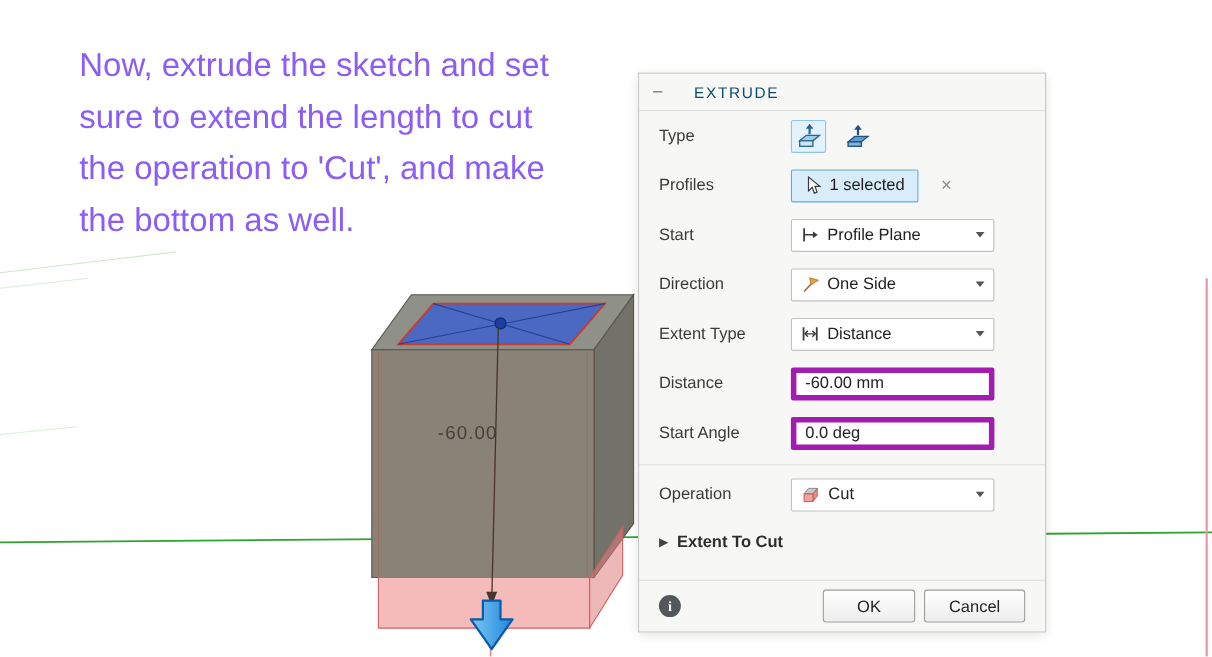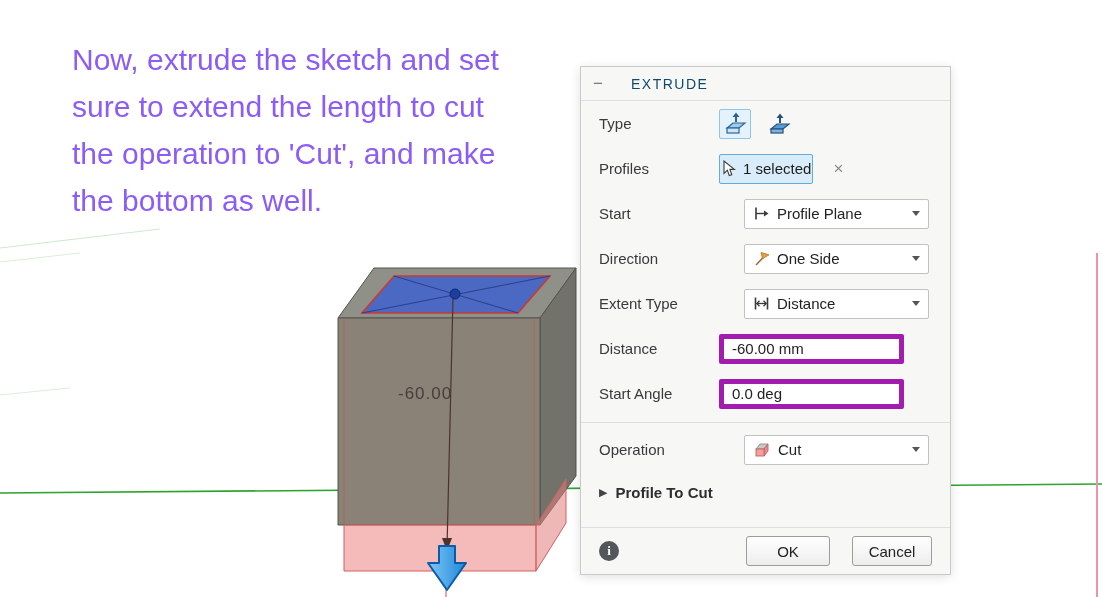--- a/index.html
+++ b/index.html
@@ -18,54 +18,54 @@
     background:#f7f7f6; border:1px solid #c9c9c9; box-shadow:0 2px 10px rgba(0,0,0,.12); }
   .dlg-header { height:34px; display:flex; align-items:center; padding:0 12px;
     border-bottom:1px solid #dedede; }
   .collapse-btn { width:18px; font-size:17px; color:#777; cursor:default; }
   .dlg-title { margin-left:20px; font-size:14px; letter-spacing:1.5px; color:#0c4a6e; }
 
   .dlg-row { height:45px; display:flex; align-items:center; padding:0 14px 0 18px; }
   .row-label { width:120px; font-size:15px; color:#3a3a3a; flex:none; }
 
   .dropdown { width:185px; height:30px; background:#fff; border:1px solid #c2c2c2;
-    border-radius:2px; display:flex; align-items:center; gap:7px; padding:0 8px;margin-left:25px; }
+    border-radius:2px; display:flex; align-items:center; gap:7px; padding:0 8px; }
   .dd-text { font-size:15px; color:#222; white-space:nowrap; }
   .caret { margin-left:auto; width:0; height:0; border-left:4px solid transparent;
     border-right:4px solid transparent; border-top:5px solid #555; }
 
   .text-input { width:185px; height:30px; background:#fff; border:5px solid #a21caf;
     border-radius:2px; padding:0 8px; font-size:15px; color:#222;
     font-family:"Liberation Sans", sans-serif; }
 
   .type-icons { display:flex; gap:12px; align-items:center; }
   .type-btn { width:32px; height:30px; display:flex; align-items:center; justify-content:center;
     border:1px solid transparent; border-radius:2px; }
   .type-btn.selected { background:#e4f2fb; border:1px solid #8ec6e8; }
 
   .profiles-btn { height:30px; background:#d9ecf9; border:1px solid #5faede; border-radius:2px;
-    display:flex; align-items:center; gap:7px; padding:0 1px; font-size:15px; color:#1d1d1d; }
+    display:flex; align-items:center; gap:7px; padding:0 12px; font-size:15px; color:#1d1d1d; }
   .clear-x { margin-left:20px; font-size:17px; color:#8a8a8a; }
 
   .divider { border-top:1px solid #dedede; margin:6px 0 4px 0; }
 
   .objects-row { height:40px; display:flex; align-items:center; padding-left:18px; gap:8px; }
   .expander { font-size:11px; color:#444; }
   .objects-label { font-size:15px; font-weight:bold; color:#2e2e2e; }
 
   .dlg-footer { position:absolute; left:0; right:0; bottom:0; height:47px;
     border-top:1px solid #dedede; display:flex; align-items:center; padding:0 18px; }
   .info-icon { width:20px; height:20px; border-radius:50%; background:#53575c; color:#fff;
     display:flex; align-items:center; justify-content:center; font-size:13px;
     font-family:"Liberation Serif", serif; font-weight:bold; }
   .btn { height:30px; display:flex; align-items:center; justify-content:center;
     background:linear-gradient(#ffffff,#ededed); border:1px solid #9c9c9c; border-radius:3px;
     font-size:15px; color:#222; }
   .btn-ok { margin-left:auto; width:84px; }
-  .btn-cancel { margin-left:22px; width:80px; }
+  .btn-cancel { margin-left:8px; width:92px; }
 </style>
 </head>
 <body>
 
 <div class="stage">
 
   <svg class="scene" width="1102" height="597" viewBox="0 0 1102 597">
     <defs>
       <linearGradient id="arrowGrad" x1="0" y1="0" x2="1" y2="0">
         <stop offset="0" stop-color="#7ec7f7"></stop>
@@ -225,21 +225,21 @@
           <polygon points="11,8 15,3 15,10 11,15" fill="#e58c8c" stroke="#c06060" stroke-width="0.9"></polygon>
           <rect x="3" y="8" width="8" height="7" fill="#f2a0a0" stroke="#c06060" stroke-width="0.9"></rect>
         </svg>
         <span class="dd-text">Cut</span>
         <span class="caret"></span>
       </div>
     </div>
 
     <div class="objects-row">
       <span class="expander">▶</span>
-      <span class="objects-label">Profile To Cut</span>
+      <span class="objects-label">Extent To Cut</span>
     </div>
 
     <div class="dlg-footer">
       <span class="info-icon">i</span>
       <div class="btn btn-ok">OK</div>
       <div class="btn btn-cancel">Cancel</div>
     </div>
 
   </div>
 </div>

